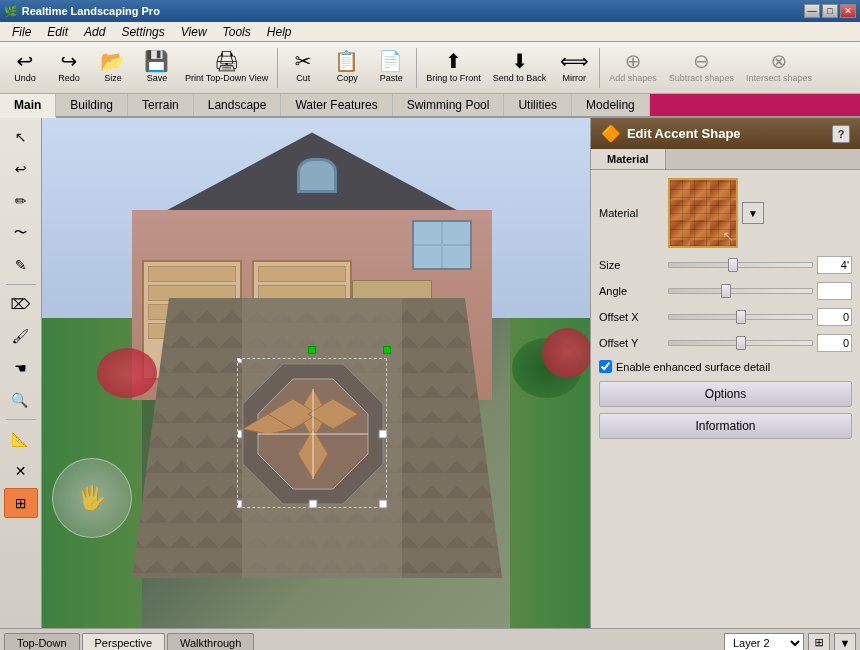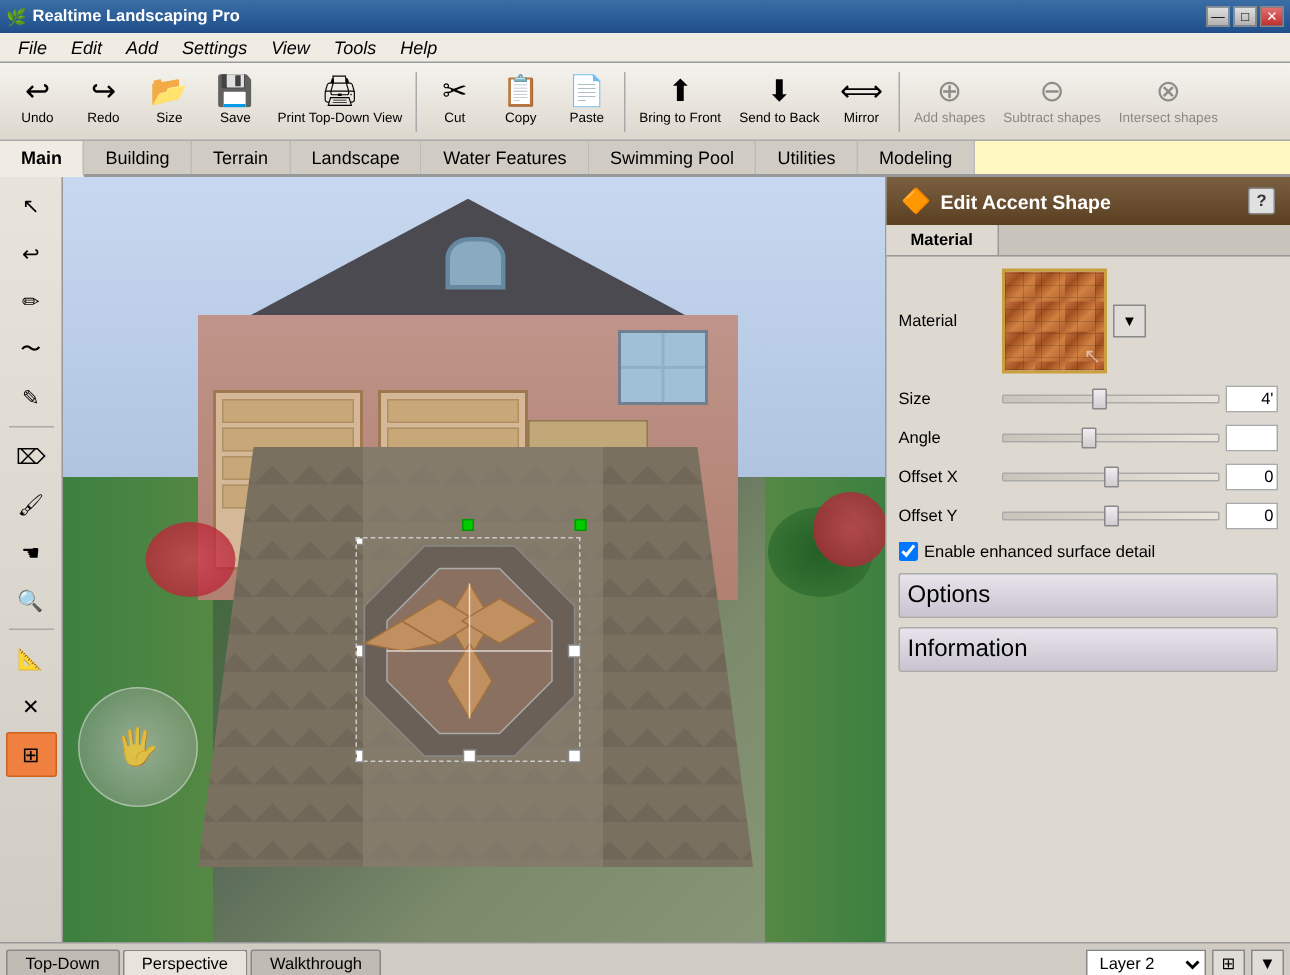--- a/index.html
+++ b/index.html
@@ -41,21 +41,21 @@
       border: 1px solid transparent; border-radius: 2px; font-size: 10px; text-align: center;
       background: transparent;
     }
     .toolbar-btn .tb-icon { font-size: 20px; line-height: 1; }
     .toolbar-btn .tb-label { font-size: 9px; margin-top: 2px; line-height: 1.2; }
     .toolbar-sep { width: 1px; height: 40px; background: #aaa; margin: 0 2px; }
     .toolbar-btn.disabled { opacity: 0.4; cursor: default; }
 
     
     #tabs-bar {
-      background: #fef9c3; border-bottom: 2px solid #999; display: flex; height: 24px;
+      background: #be185d; border-bottom: 2px solid #999; display: flex; height: 24px;
     }
     .tab {
       padding: 4px 14px; cursor: pointer; font-size: 12px; border-right: 1px solid #bbb;
       display: flex; align-items: center; background: #d0ccc4;
     }
     .tab.active { background: #f0ece4; border-bottom: 2px solid #f0ece4; margin-bottom: -2px; font-weight: bold; }
 
     
     #main-content {
       display: flex; height: calc(650px - 22px - 20px - 52px - 24px - 22px);
@@ -182,22 +182,22 @@
     }
     .shininess-select {
       flex: 1; height: 22px; border: 1px solid #aaa; background: white; font-size: 11px;
       padding: 1px 4px;
     }
     .enhanced-checkbox { display: flex; align-items: center; gap: 4px; margin-bottom: 8px; }
     .enhanced-checkbox input { width: 13px; height: 13px; }
     .enhanced-checkbox label { font-size: 11px; }
     .panel-action-btn {
       width: 100%; padding: 5px; margin-bottom: 6px; background: linear-gradient(to bottom, #e8e4ec, #c8c4d0);
-      border: 1px solid #aaa; cursor: pointer; font-size: 16px; border-radius: 2px;
-      text-align: left;
+      border: 1px solid #aaa; cursor: pointer; font-size: 12px; border-radius: 2px;
+      text-align: center;
     }
   </style>
 </head>
 <body>
 
 <div id="title-bar">
   <div class="title-left">
     <span>🌿</span>
     <span>Realtime Landscaping Pro</span>
   </div>

